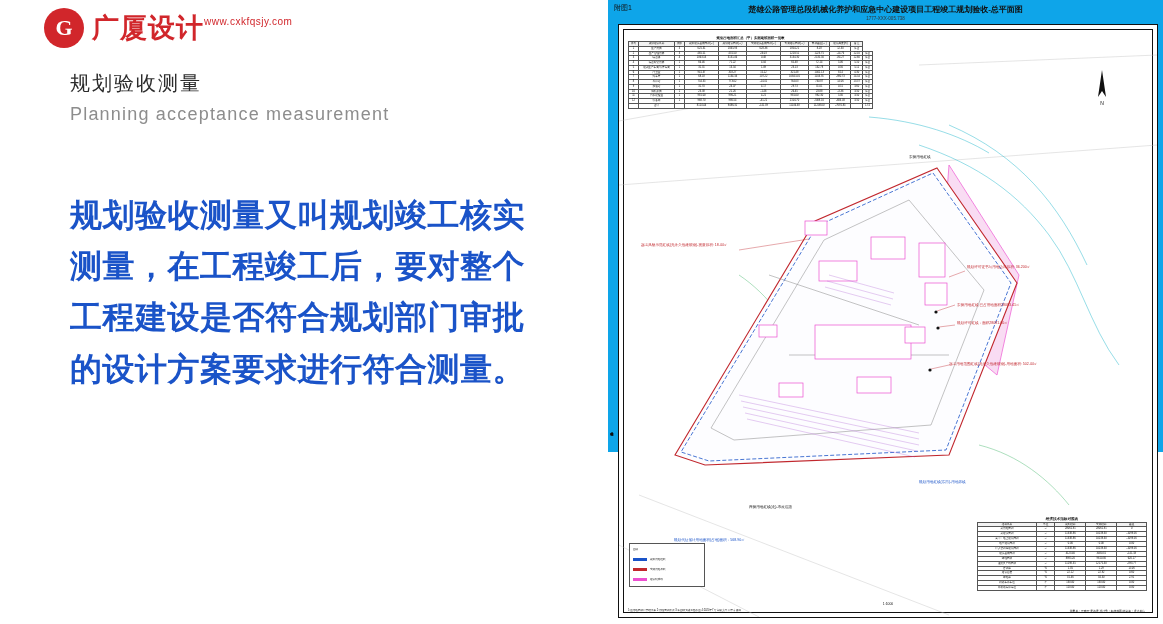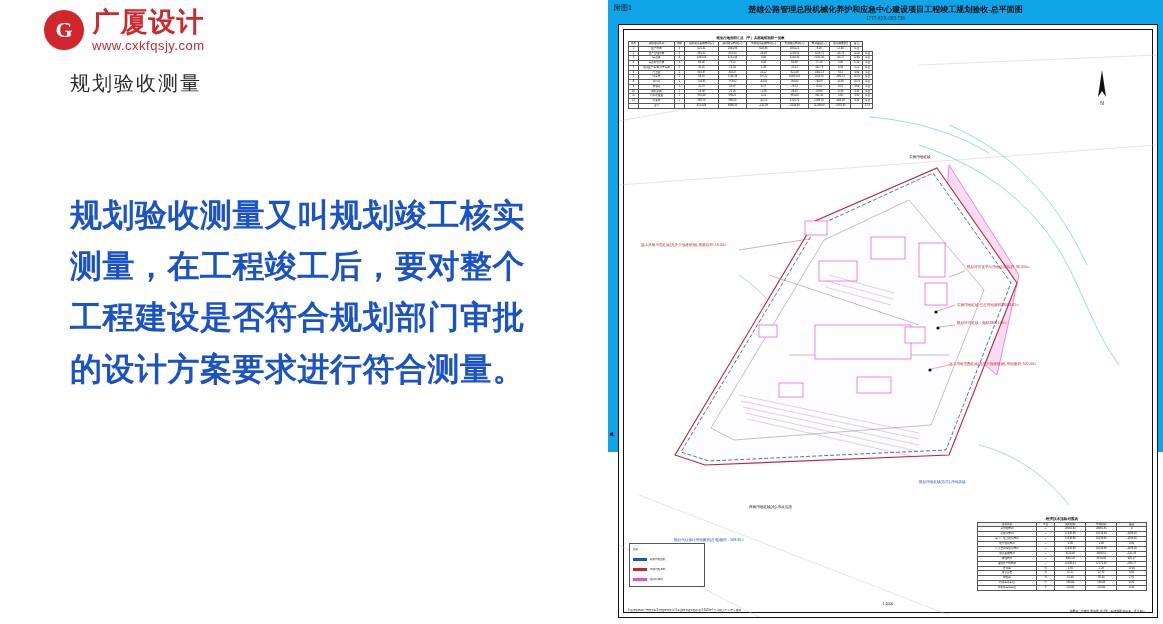--- a/index.html
+++ b/index.html
@@ -19,27 +19,27 @@
     position:absolute;left:44px;top:8px;
     display:flex;align-items:center;gap:8px;
   }
   .logo-mark{
     width:40px;height:40px;border-radius:50%;
     background:#d1262b;
     display:flex;align-items:center;justify-content:center;
     color:#ffffff;font-size:22px;font-weight:bold;
     font-family:"Liberation Serif", serif;
   }
-  .logo-text{display:flex;flex-direction:column;line-height:1.05;align-items:flex-end;}
+  .logo-text{display:flex;line-height:1.05;}
   .logo-cn{
     font-size:27px;font-weight:bold;color:#d1262b;
     letter-spacing:1px;
   }
   .logo-url{
-    font-size:13px;color:#d1262b;letter-spacing:.5px;margin-top:3px;
+    font-size:10px;color:#d1262b;letter-spacing:.5px;margin-top:3px;
   }
   .title-cn{
     position:absolute;left:70px;top:70px;
     font-size:20px;color:#2b2b2b;letter-spacing:2px;
     font-weight:normal;
   }
   .title-en{
     position:absolute;left:70px;top:104px;
     font-size:18px;color:#8d8d8d;letter-spacing:1.2px;
   }
@@ -139,20 +139,21 @@
 
   <div class="logo-wrap">
     <div class="logo-mark">G</div>
     <div class="logo-text">
       <div class="logo-cn">广厦设计</div>
       <div class="logo-url">www.cxkfqsjy.com</div>
     </div>
   </div>
 
   <div class="title-cn">规划验收测量</div>
+  <div class="title-en">Planning acceptance measurement</div>
 
   <div class="body-text">
     <p>规划验收测量又叫规划竣工核实测量，在工程竣工后，要对整个工程建设是否符合规划部门审批的设计方案要求进行符合测量。</p>
   </div>
 </div>
 
 <div class="drawing">
 
   <div class="fig-label">附图1</div>
   <div class="dwg-title">楚雄公路管理总段机械化养护和应急中心建设项目工程竣工规划验收-总平面图</div>

